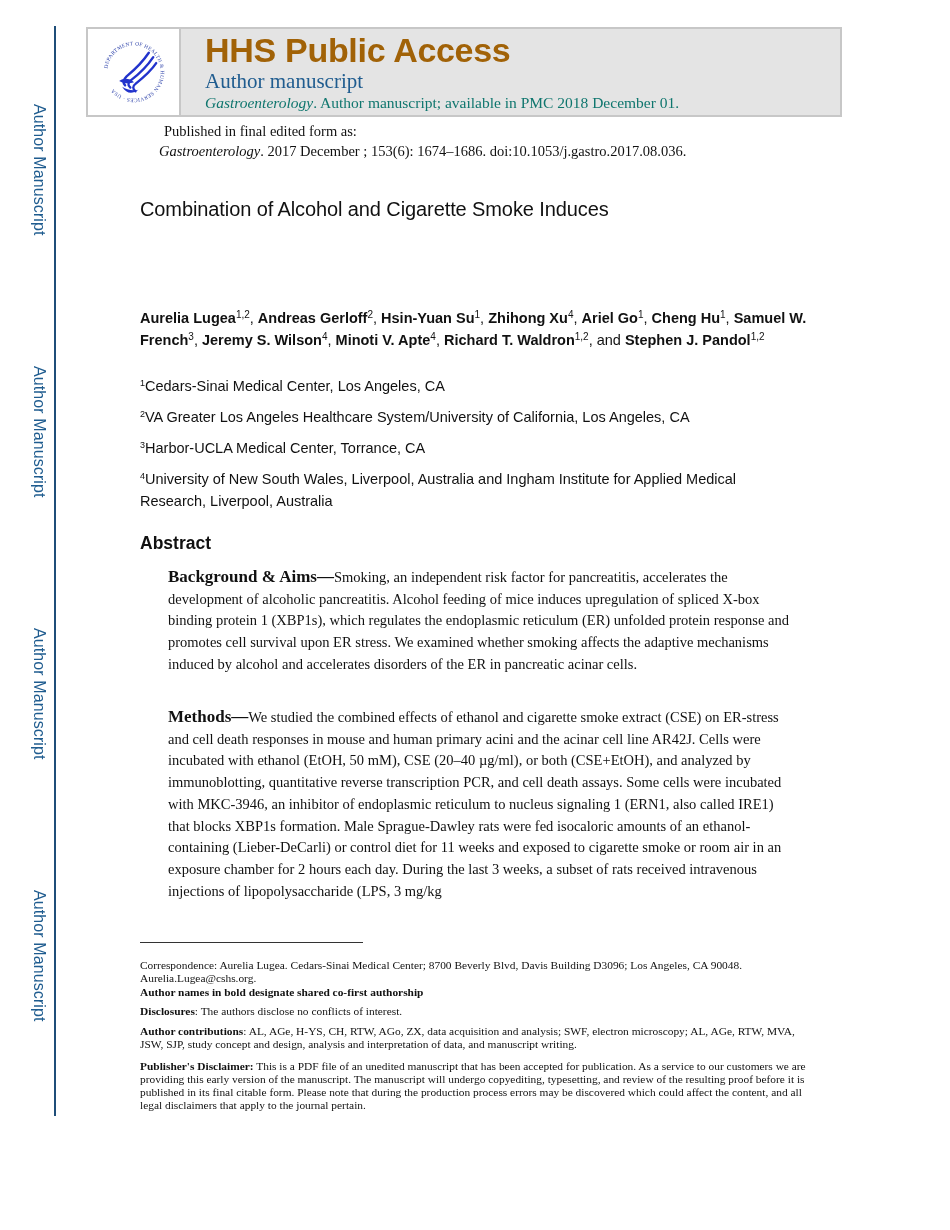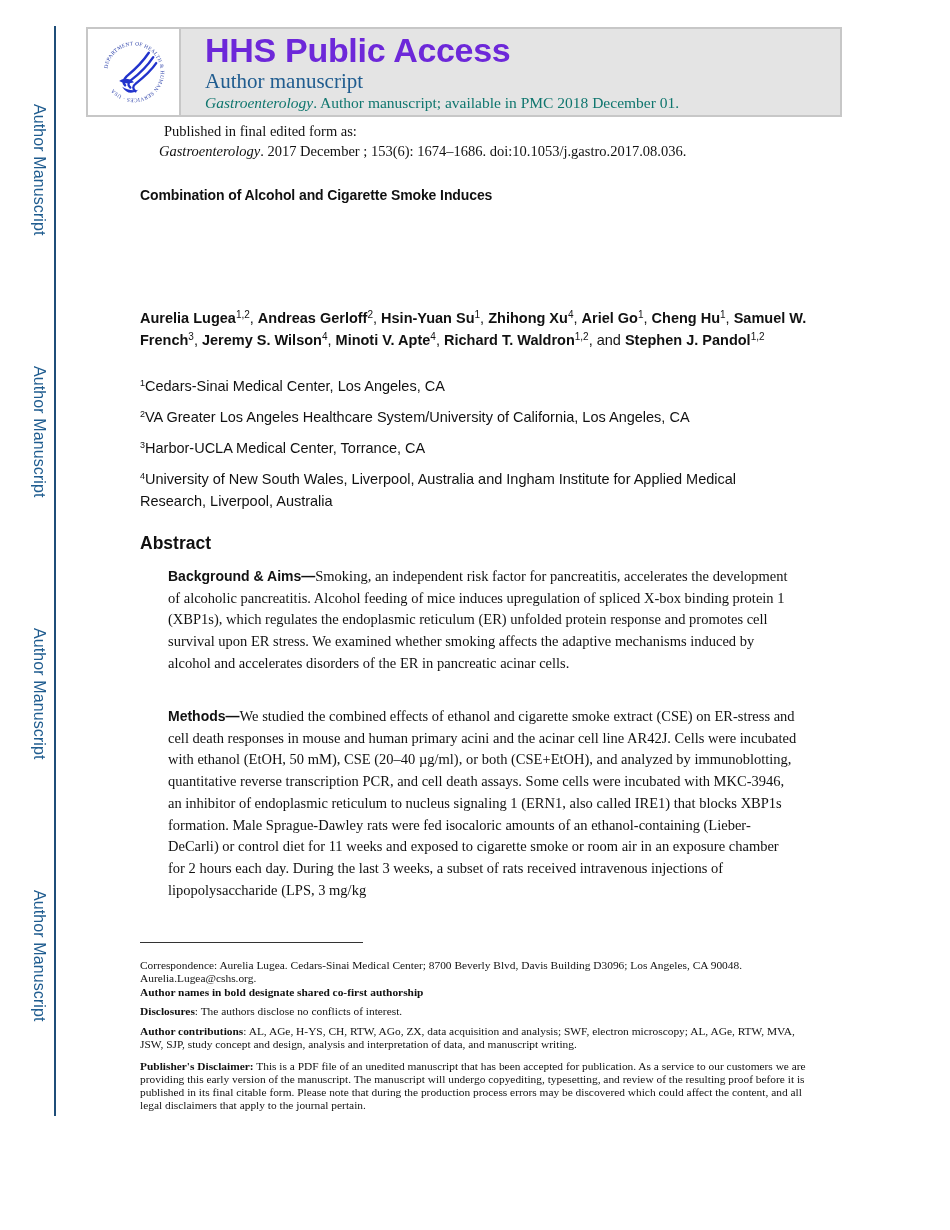--- a/index.html
+++ b/index.html
@@ -11,45 +11,45 @@
   .side-label {
     left: 24px; width: 24px;
     font-family: "Liberation Sans", sans-serif; font-size: 16px; color: #1f5c8f;
     writing-mode: vertical-rl; white-space: nowrap; letter-spacing: 0.1px;
   }
 
   
   .hhs-box { left: 86px; top: 27px; width: 756px; height: 90px; border: 2px solid #c7c7c7; box-sizing: border-box; display: flex; background: #e4e4e4; }
   .logo-cell { width: 91px; height: 100%; background: #ffffff; border-right: 2px solid #c7c7c7; display: flex; align-items: center; justify-content: center; }
   .hhs-text { padding-left: 24px; padding-top: 0px; }
-  .hhs-title { font-family: "Liberation Sans", sans-serif; font-weight: bold; font-size: 34px; line-height: 40px; color: #6d28d9; letter-spacing: -0.3px; margin-top: 1px; }
+  .hhs-title { font-family: "Liberation Sans", sans-serif; font-weight: bold; font-size: 34px; line-height: 40px; color: #a16207; letter-spacing: -0.3px; margin-top: 1px; }
   .hhs-sub { font-family: "Liberation Serif", serif; font-size: 21px; line-height: 24px; color: #1f5c8f; margin-top: -1px; }
   .hhs-avail { font-family: "Liberation Serif", serif; font-size: 15.5px; line-height: 20px; color: #0f766e; margin-top: 0px; }
   .hhs-avail i { font-style: italic; }
 
   .serif { font-family: "Liberation Serif", serif; }
   .sans { font-family: "Liberation Sans", sans-serif; }
 
   .published { left: 140px; top: 122px; font-size: 14.5px; line-height: 18px; margin-left: 24px; }
   .citation { left: 150px; top: 142px; font-size: 14.5px; line-height: 18px; margin-left: 9px; }
   .citation i { font-style: italic; }
 
-  .title { left: 140px; top: 180px; width: 700px; font-size: 14px; font-weight: bold; line-height: 31px; letter-spacing: -0.1px; }
+  .title { left: 140px; top: 194px; width: 700px; font-size: 20px; font-weight: normal; line-height: 31px; letter-spacing: -0.1px; }
 
   .authors { left: 140px; top: 308px; width: 690px; font-size: 14.5px; line-height: 21.5px; }
   .authors b { font-weight: bold; }
   .authors sup { font-size: 10px; vertical-align: 5px; line-height: 0; font-weight: normal; }
 
   .affil { left: 140px; font-size: 14.5px; line-height: 21.5px; width: 690px; }
   .affil sup { font-size: 9px; vertical-align: 5px; line-height: 0; }
 
   .abstract-h { left: 140px; top: 533px; font-size: 17.5px; font-weight: bold; }
 
   .abs-para { left: 168px; width: 630px; font-size: 14.5px; line-height: 21.7px; text-align: left; }
-  .abs-para .lead { font-family: Liberation Sans, sans-serif; font-weight: bold; font-size: 14px; }
+  .abs-para .lead { font-family: Liberation Serif, serif; font-weight: bold; font-size: 17px; }
 
   .fn-rule { left: 140px; top: 942px; width: 223px; height: 1px; background: #333; }
   .fn { left: 140px; width: 670px; font-size: 11.4px; line-height: 13px; }
   .fn b { font-weight: bold; }
 </style>
 </head>
 <body>
 
 <div class="abs side-rule"></div>
 <div class="abs side-label" style="top:104px;">Author Manuscript</div>

